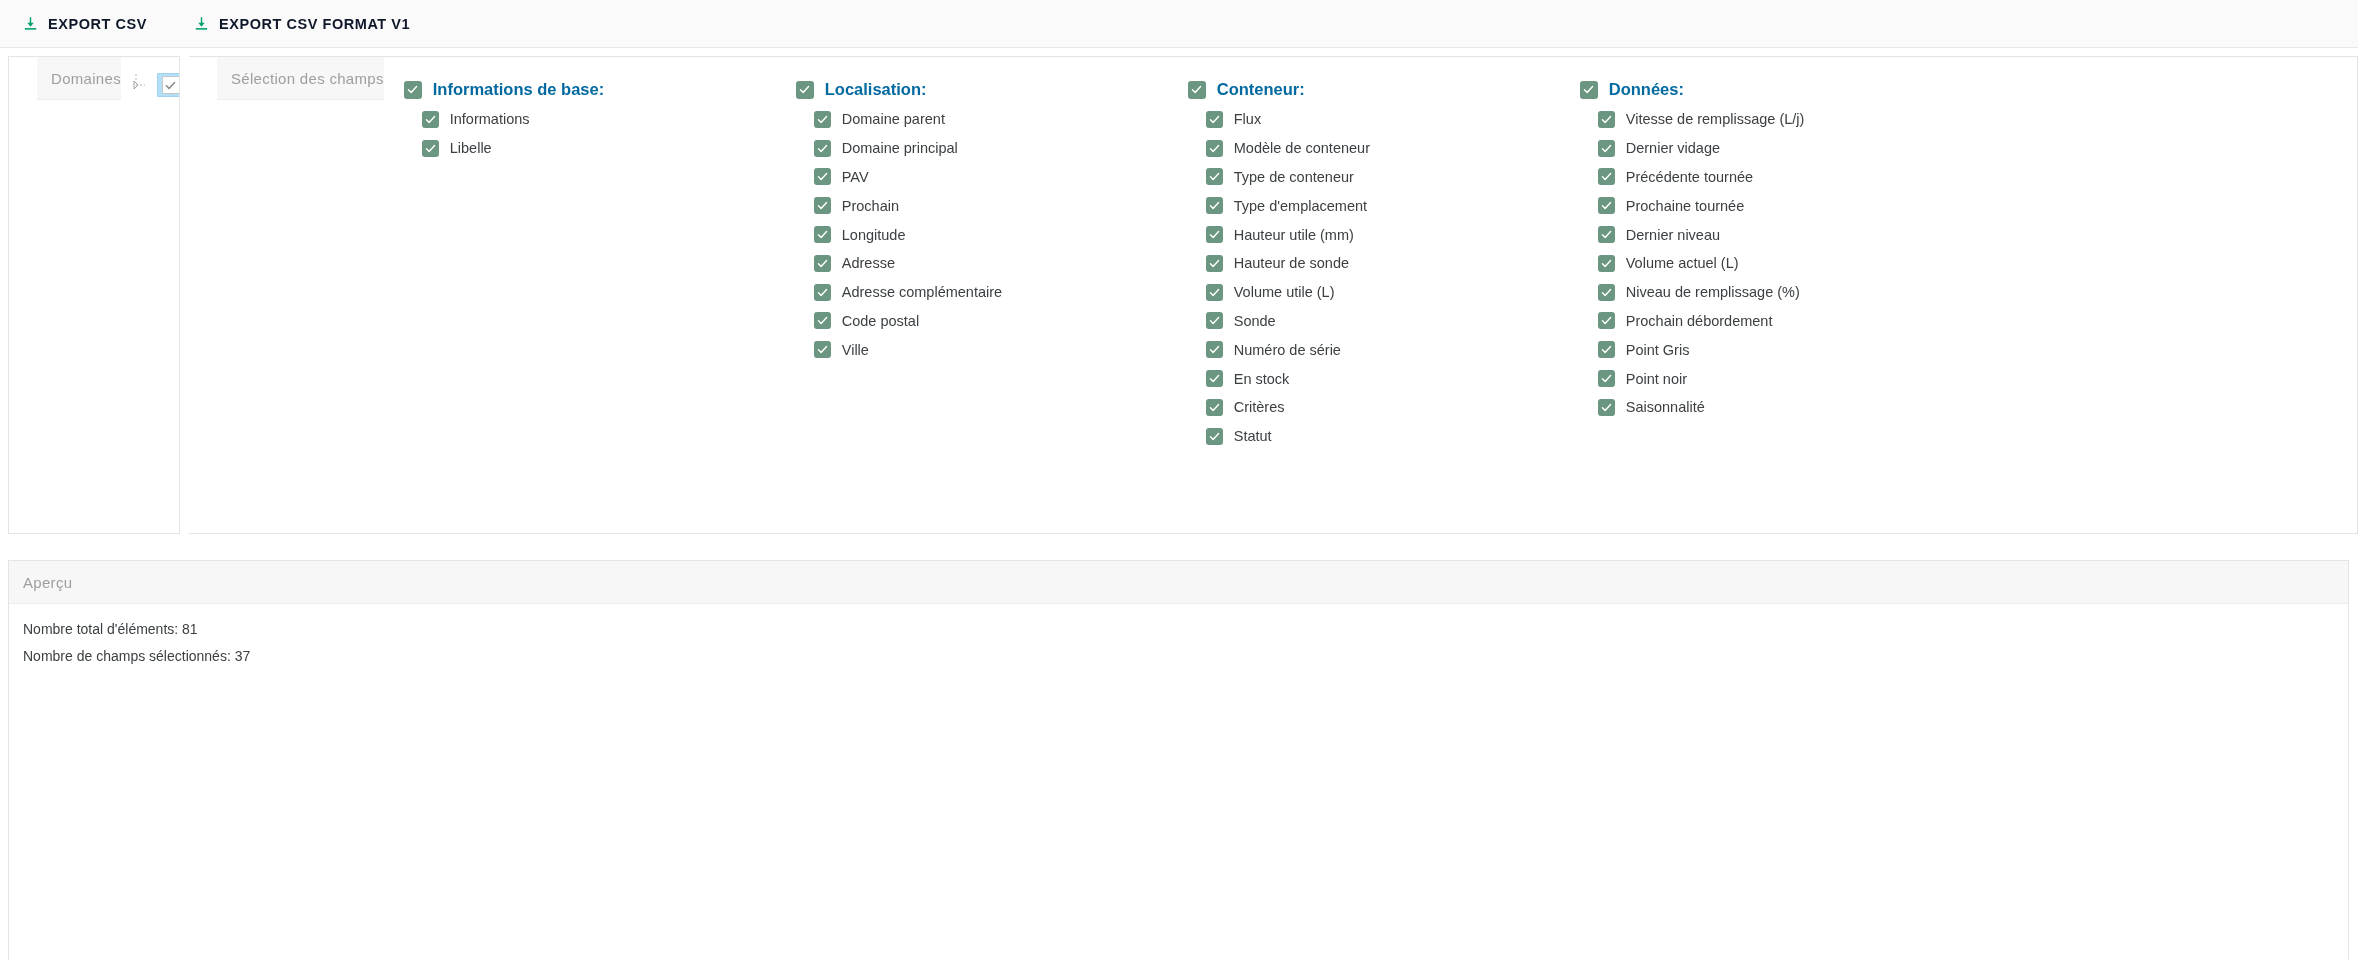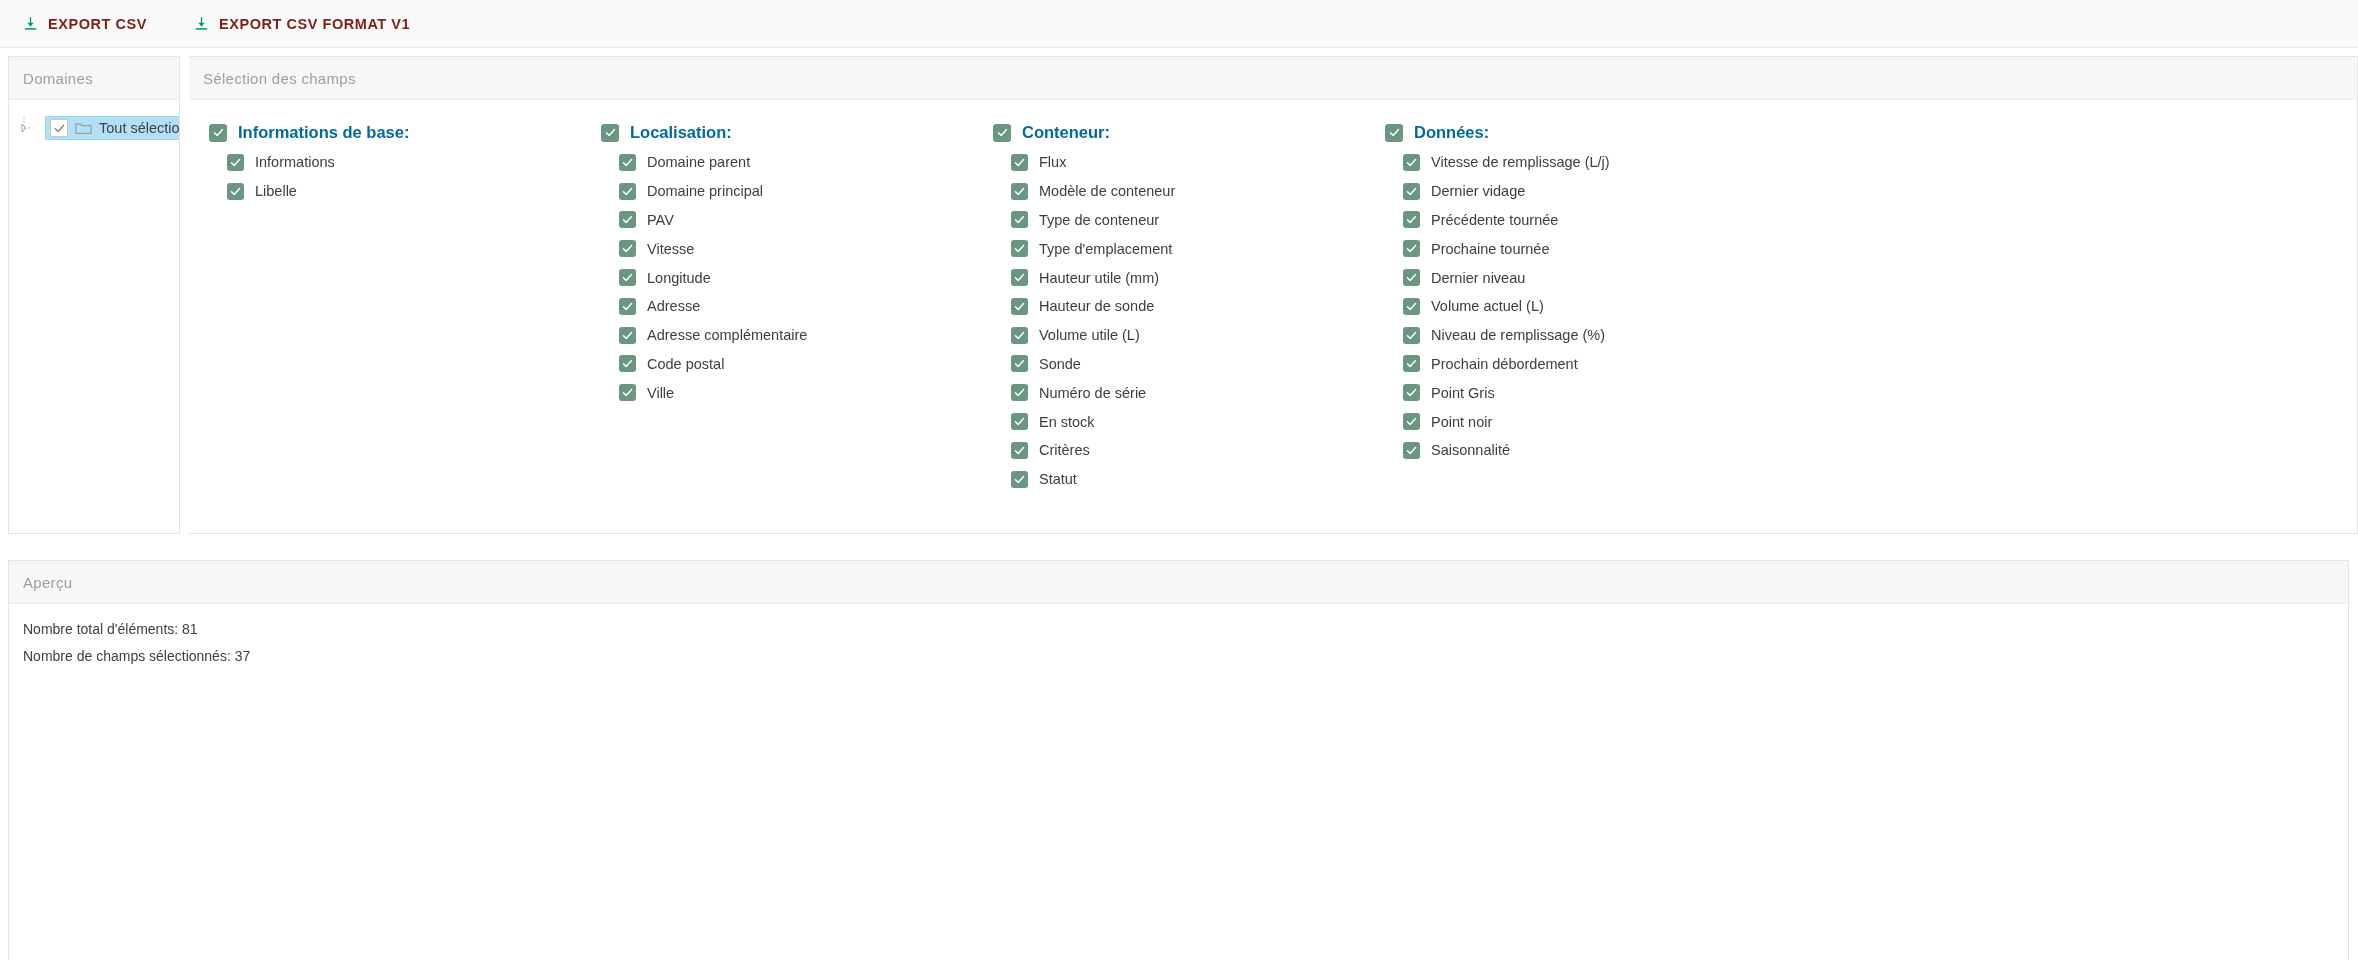--- a/index.html
+++ b/index.html
@@ -25,42 +25,43 @@
     display: flex;
     align-items: center;
     gap: 9px;
     background: transparent;
     border: none;
     cursor: pointer;
     padding: 6px 8px;
     border-radius: 3px;
   }
   .tb-label {
-    color: #7f1d1d;
+    color: #0f172a;
     font-size: 14.5px;
     font-weight: 700;
     letter-spacing: 0.55px;
     white-space: nowrap;
   }
   .dl-icon { width: 17px; height: 17px; display: block; flex: none; }
 
   
   .main-wrap {
     display: flex;
     align-items: flex-start;
     padding: 8px 0 0 8px;
     gap: 0;
     height: 486px;
   }
   .panel {
     background: #ffffff;
     border: 1px solid #e4e4e4;
     height: 478px;
     display: flex;
-    flex-direction: column;
+    flex-direction: row;
+    padding-left: 28px;
   }
   .panel-head {
     background: #f7f7f7;
     border-bottom: 1px solid #ededed;
     height: 43px;
     display: flex;
     align-items: center;
     padding-left: 14px;
   }
   .panel-title {
@@ -290,21 +291,21 @@
                 </svg>
               </span>
               <span class="fname">PAV</span>
             </div>
           <div class="field-row">
               <span class="cb">
                 <svg viewBox="0 0 24 24">
                   <path d="M4.5 12.5 L9.5 17.5 L19.5 6.5" stroke="#ffffff" stroke-width="2.6" fill="none" stroke-linecap="round" stroke-linejoin="round"></path>
                 </svg>
               </span>
-              <span class="fname">Vitesse</span>
+              <span class="fname">Prochain</span>
             </div>
           <div class="field-row">
               <span class="cb">
                 <svg viewBox="0 0 24 24">
                   <path d="M4.5 12.5 L9.5 17.5 L19.5 6.5" stroke="#ffffff" stroke-width="2.6" fill="none" stroke-linecap="round" stroke-linejoin="round"></path>
                 </svg>
               </span>
               <span class="fname">Longitude</span>
             </div>
           <div class="field-row">

